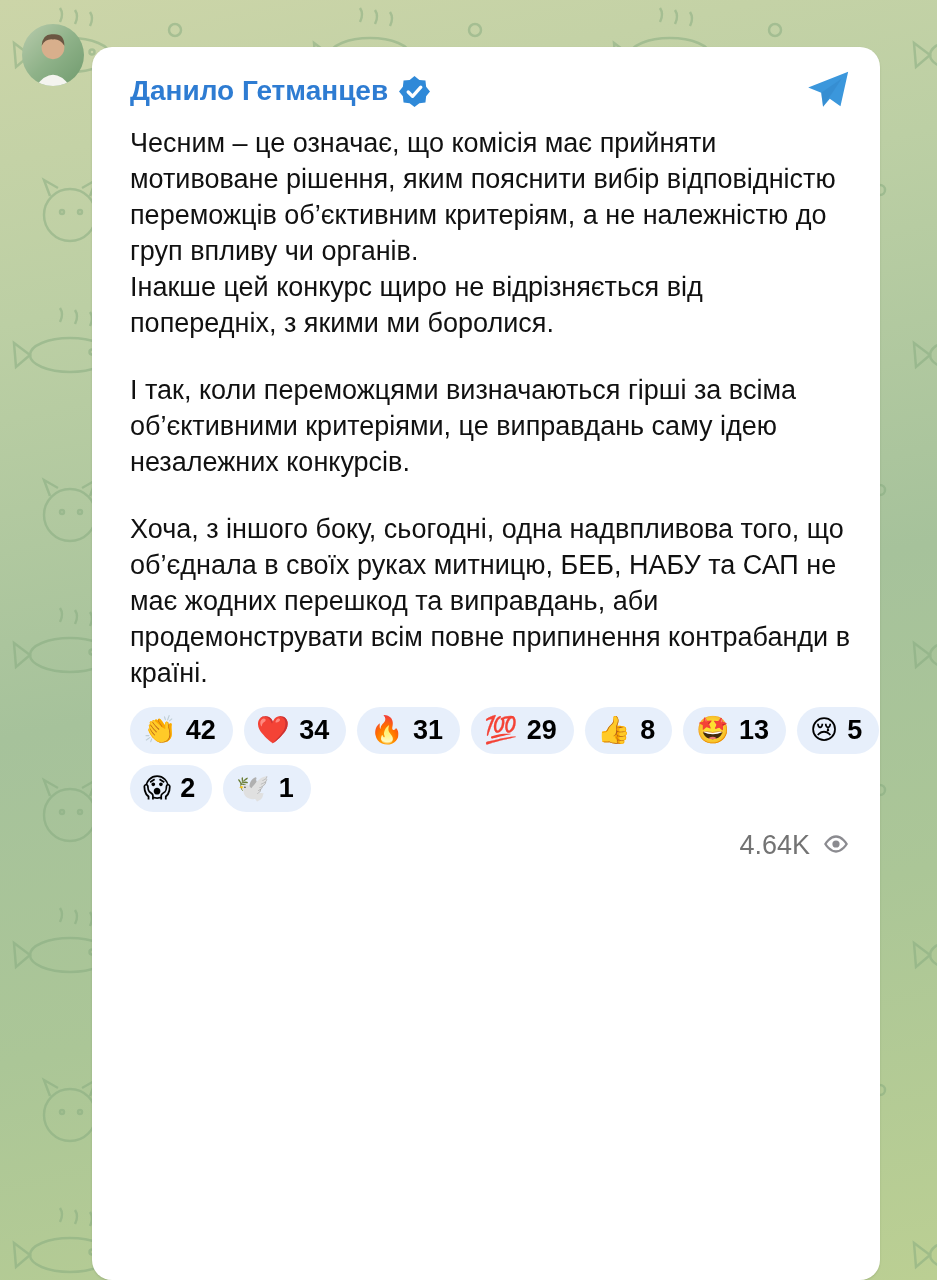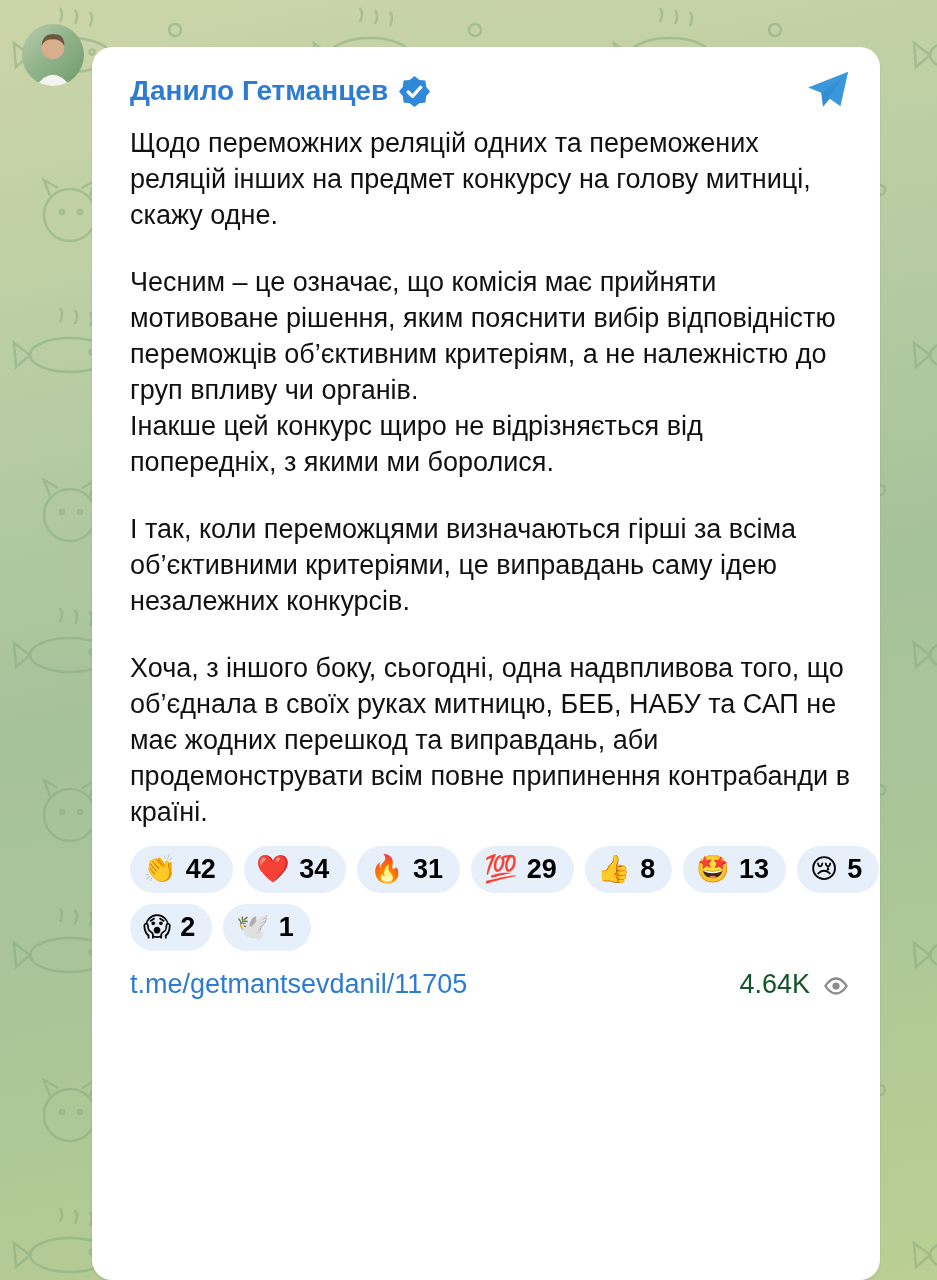--- a/index.html
+++ b/index.html
@@ -107,23 +107,23 @@
     font-size: 27px;
   }
   .link {
     color: #2e7cd2;
     text-decoration: none;
     cursor: pointer;
   }
   .meta {
     margin-left: auto;
     display: flex;
-    align-items: flex-end;
+    align-items: flex-start;
     gap: 12px;
-    color: #14532d;
+    color: #737373;
   }
   .eye { display: inline-flex; width: 28px; height: 28px; }
   .eye svg { width: 100%; height: 100%; }
 </style>
 </head>
 <body>
 
 <div class="screen">
 
   <svg class="bg-pattern" xmlns="http://www.w3.org/2000/svg">
@@ -179,21 +179,20 @@
       </span>
       <span class="plane">
         <svg viewBox="0 0 24 24" xmlns="http://www.w3.org/2000/svg">
           <path fill="#3b97dc" d="M23 1.5 L1.2 10.1 L8.3 12.9 L9.3 20.6 L13 16.2 L18.8 20.3 Z"></path>
           <path fill="#2f7ec0" d="M8.3 12.9 L19.5 5.2 L9.3 20.6 Z" opacity="0.35"></path>
         </svg>
       </span>
     </div>
 
     <div class="body">
-      <p>Щодо переможних реляцій одних та переможених реляцій інших на предмет конкурсу на голову митниці, скажу одне.</p>
       <p>Чесним – це означає, що комісія має прийняти мотивоване рішення, яким пояснити вибір відповідністю переможців об’єктивним критеріям, а не належністю до груп впливу чи органів.
 Інакше цей конкурс щиро не відрізняється від попередніх, з якими ми боролися.</p>
       <p>І так, коли переможцями визначаються гірші за всіма об’єктивними критеріями, це виправдань саму ідею незалежних конкурсів.</p>
       <p>Хоча, з іншого боку, сьогодні, одна надвпливова того, що об’єднала в своїх руках митницю, БЕБ, НАБУ та САП не має жодних перешкод та виправдань, аби продемонструвати всім повне припинення контрабанди в країні.</p>
     </div>
 
     <div class="reactions">
       <div class="rx-row">
         <div class="pill">
           <span class="emo">👏</span>
@@ -230,21 +229,20 @@
           <span class="cnt">2</span>
         </div>
         <div class="pill">
           <span class="emo">🕊️</span>
           <span class="cnt">1</span>
         </div>
       </div>
     </div>
 
     <div class="footer">
-      <a class="link">t.me/getmantsevdanil/11705</a>
       <div class="meta">
         <span>4.64K</span>
         <span class="eye">
           <svg viewBox="0 0 24 24" xmlns="http://www.w3.org/2000/svg">
             <path d="M12 5.6 C6.6 5.6 2.9 12 2.9 12 S6.6 18.4 12 18.4 21.1 12 21.1 12 17.4 5.6 12 5.6 Z" fill="none" stroke="#8b8b90" stroke-width="2"></path>
             <circle cx="12" cy="12" r="3.1" fill="#8b8b90"></circle>
           </svg>
         </span>
       </div>
     </div>

